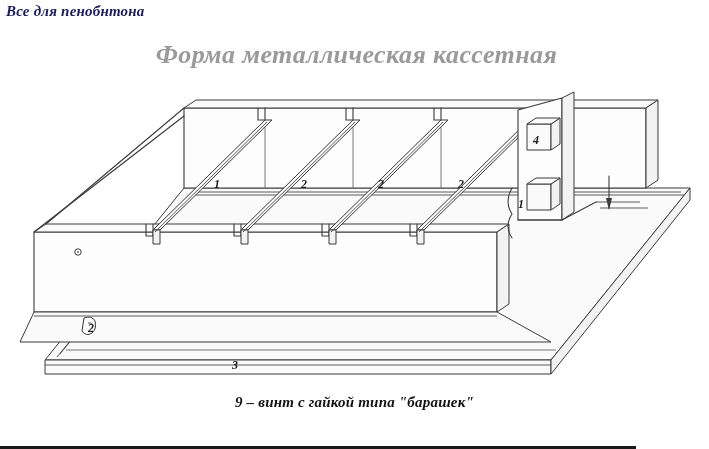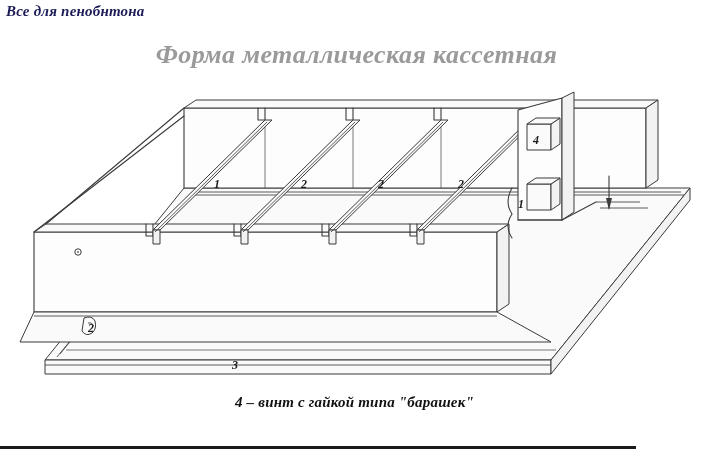--- a/index.html
+++ b/index.html
@@ -188,16 +188,16 @@
         <text class="num" x="458" y="108">2</text>
         <text class="num" x="518" y="128">1</text>
         <text class="num" x="533" y="64">4</text>
         <text class="num" x="232" y="289">3</text>
       </g>
 
     </svg>
   </div>
 
   <div id="caption">
-    <div>4 – винт с гайкой типа "барашек"</div>
+    <div>9 – винт с гайкой типа "барашек"</div>
   </div>
 
 </div>
 
 </body></html>

